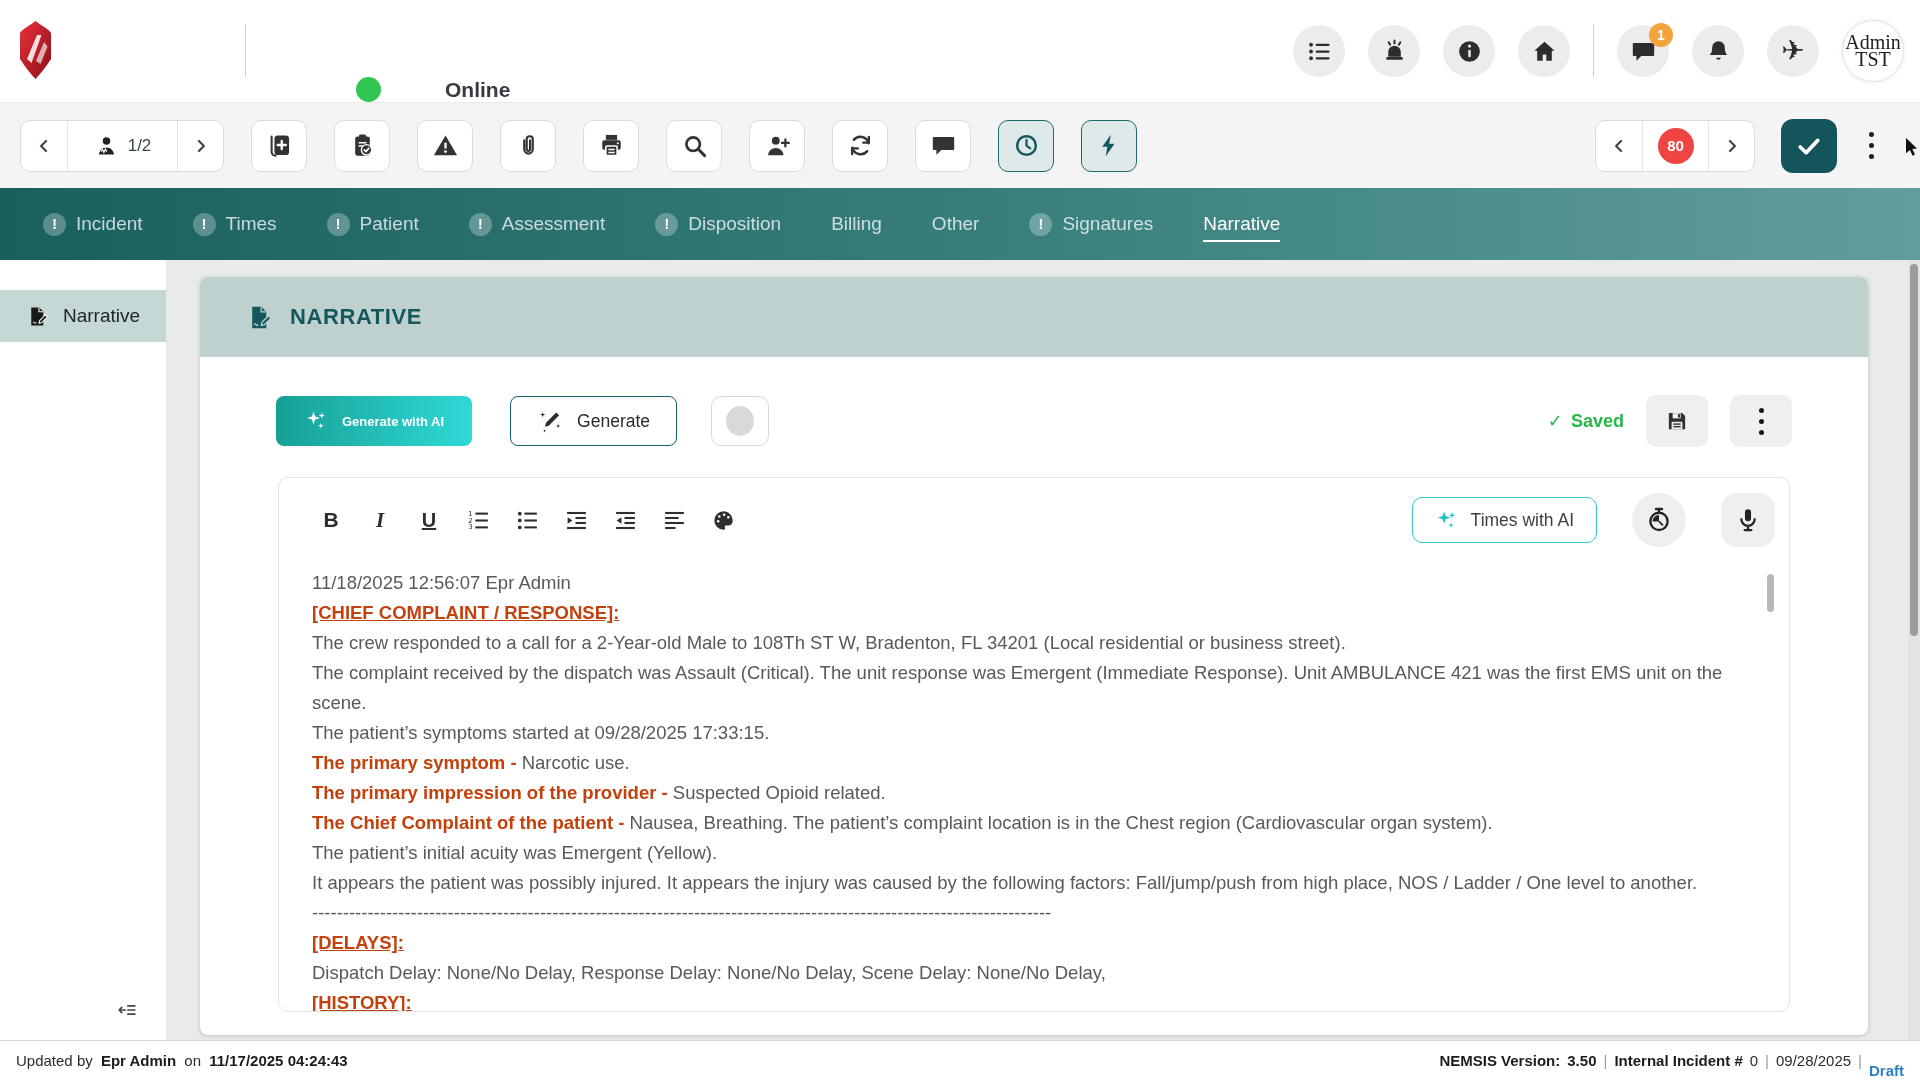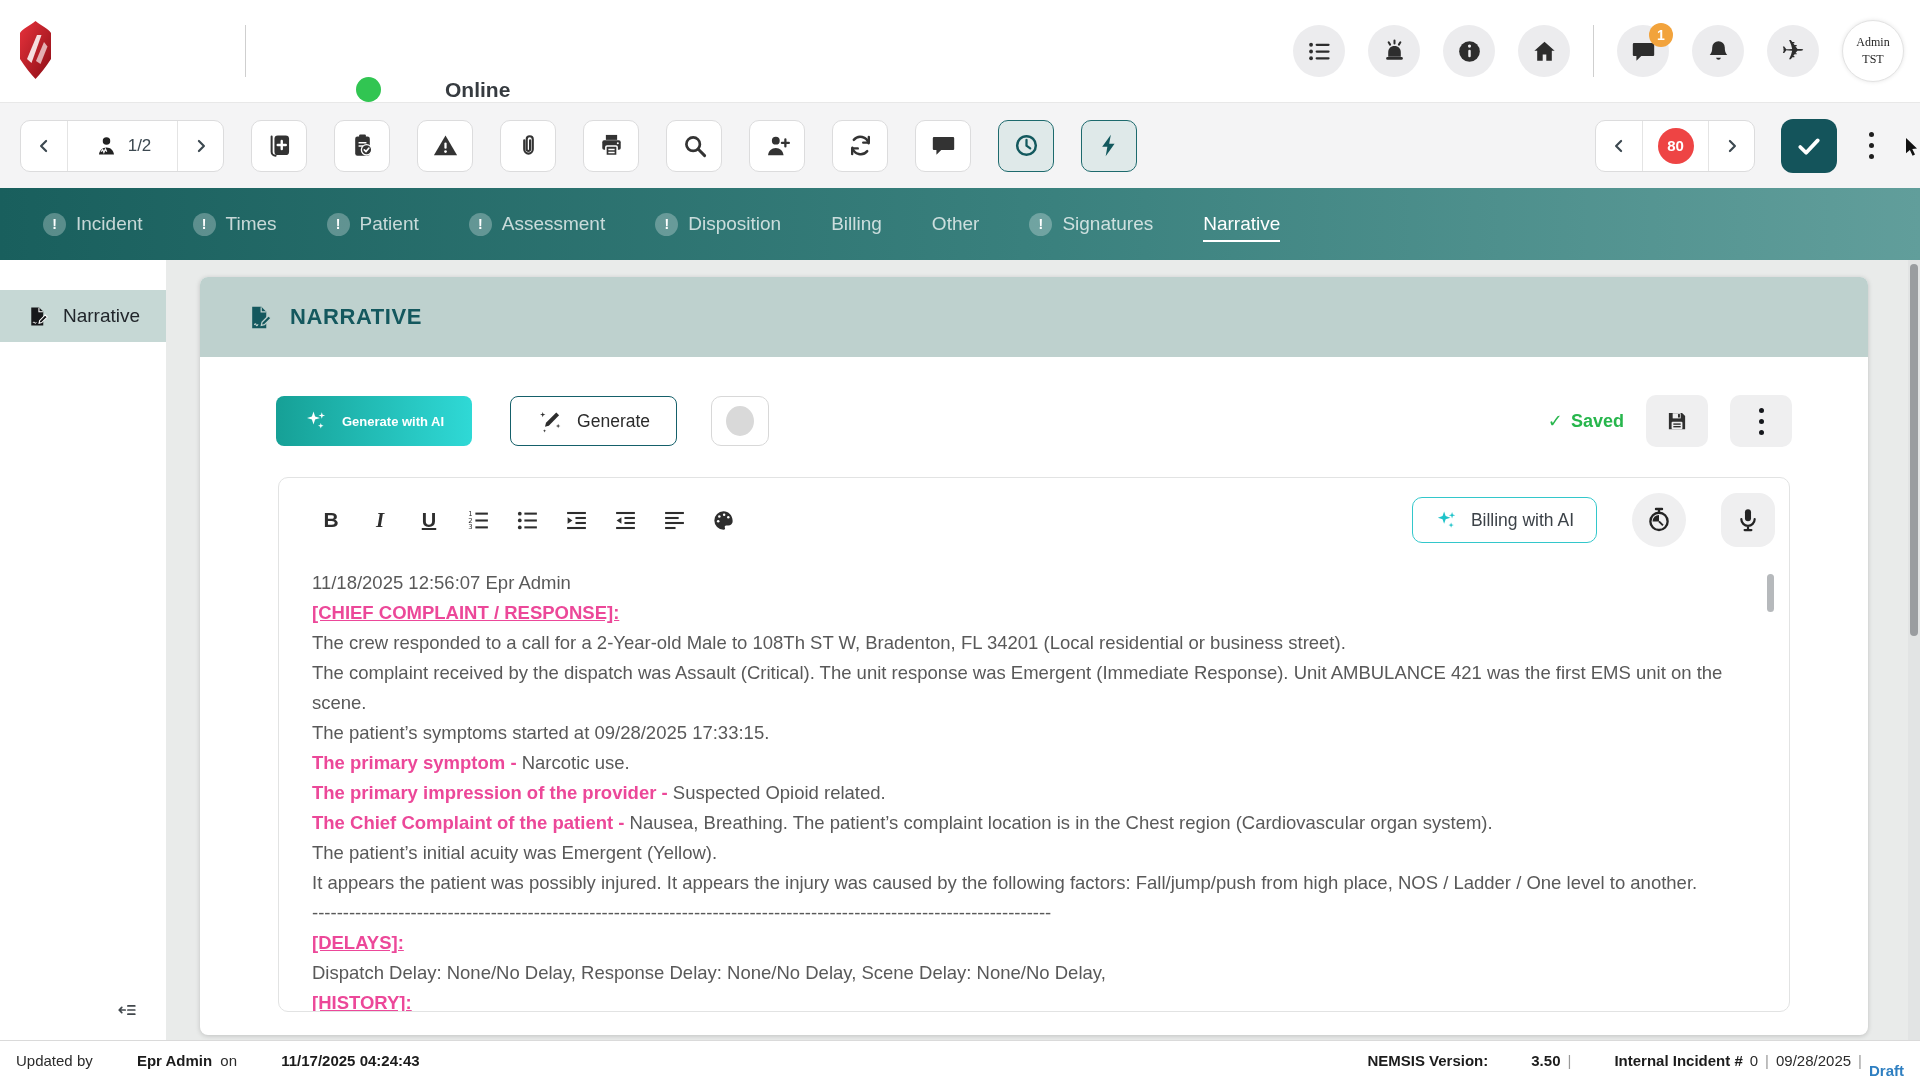--- a/index.html
+++ b/index.html
@@ -19,21 +19,21 @@
   .online .lbl { margin-left:64px; font-size:21px; font-weight:700; color:#363b40; }
   .top-icons { position:absolute; right:16px; top:0; height:102px; display:flex; align-items:center; gap:23px; }
   .circ { width:52px; height:52px; border-radius:50%; background:#ececee; color:#2d2d2d;
     display:flex; align-items:center; justify-content:center; position:relative; }
   .circ svg { width:27px; height:27px; }
   .plane-glyph { font-size:28px; line-height:1; color:#2d2d2d; }
   .badge-orange { position:absolute; top:-2px; right:-4px; min-width:24px; height:24px; border-radius:50%;
     background:#f2a33c; color:#fff; font-size:14px; font-weight:700; display:flex; align-items:center; justify-content:center; }
   .avatar { width:62px; height:62px; border-radius:50%; background:#fff; border:1px solid #e3e3e3;
     box-shadow:0 0 4px rgba(0,0,0,.10); display:flex; flex-direction:column; align-items:center; justify-content:center;
-    font-family:"Liberation Serif","DejaVu Serif",serif; font-size:12px; color:#1e1e1e; line-height:17px; }
+    font-family:"Liberation Serif","DejaVu Serif",serif; font-size:20px; color:#1e1e1e; line-height:17px; }
 
   
   .toolbar { position:absolute; top:102px; left:0; right:0; height:86px; background:#f4f4f5;
     border-top:1px solid #e8e8e8; display:flex; align-items:center; padding:0 40px 0 20px; }
   .btn-group { display:flex; align-items:stretch; height:52px; background:#fff; border:1px solid #dcdcdd;
     border-radius:10px; overflow:hidden; }
   .btn-group > button { display:flex; align-items:center; justify-content:center; color:#3c4850; }
   .btn-group > button + button { border-left:1px solid #e4e4e4; }
   .bg-chev { width:46px; }
   .bg-chev svg { width:20px; height:20px; }
@@ -107,31 +107,31 @@
   .refine { margin-left:auto; height:46px; padding:0 22px; border:1.5px solid #33c7cb; border-radius:10px;
     background:#fff; font-size:17.5px; color:#3c4248; display:flex; align-items:center; gap:13px; }
   .refine svg { width:23px; height:23px; color:#1fc3c9; }
   .round-btn { width:54px; height:54px; margin-left:22px; border-radius:16px; background:#efeff0; color:#242424;
     display:flex; align-items:center; justify-content:center; }
   .round-btn svg { width:28px; height:28px; }
 
   .ed-text { position:absolute; top:84px; left:0; right:0; bottom:0; padding:6px 30px 0 17px;
     font-size:18.5px; line-height:30px; color:#595959; overflow:hidden; }
   .nline { min-height:30px; white-space:pre-wrap; overflow-wrap:anywhere;margin-left:16px; }
-  .nb { font-weight:700; color:#ec4899;text-align:center; }
+  .nb { font-weight:700; color:#c2410c;text-align:center; }
   .nu { text-decoration:underline; }
   .ed-scrollthumb { position:absolute; top:96px; right:15px; width:7px; height:38px; background:#b6b9bc; border-radius:4px; }
 
   .pagebar { position:absolute; right:0; top:0; bottom:0; width:12px; background:#e2e4e4; }
   .pagebar .thumb { position:absolute; top:4px; left:2px; width:8px; height:372px; background:#9a9da0; border-radius:4px; }
 
   
   .statusbar { position:absolute; bottom:0; left:0; right:0; height:40px; background:#fff;
     border-top:1px solid #dadada; display:flex; align-items:center; padding:0 16px; font-size:15px; color:#2b2b2b; }
-  .statusbar b { color:#1c1c1c;margin-left:36px; }
+  .statusbar b { color:#1c1c1c; }
   .sb-left span, .sb-left b { margin-right:4px; }
   .sb-right { margin-left:auto; display:flex; align-items:center; gap:7px; }
   .sep { color:#9a9a9a; }
   .draft { color:#2e7fc1; font-weight:600;margin-top:20px; }
 
   .cursor { position:absolute; left:1906px; top:138px; z-index:99; pointer-events:none; }
 </style>
 </head>
 <body>
 
@@ -508,21 +508,21 @@
                 <circle cx="16.6" cy="8.8" r="1.2" fill="#fff"></circle>
                 <circle cx="6.9" cy="12.6" r="1.2" fill="#fff"></circle>
               </svg>
           </button>
           <button class="refine">
             <svg viewBox="0 0 24 24" fill="currentColor">
                 <path d="M9.5 2.5l1.6 4.9 4.9 1.6-4.9 1.6-1.6 4.9-1.6-4.9L3 9l4.9-1.6z"></path>
                 <path d="M17.8 3.2l.8 2.5 2.5.8-2.5.8-.8 2.5-.8-2.5-2.5-.8 2.5-.8z"></path>
                 <path d="M16.8 14l.7 2.1 2.1.7-2.1.7-.7 2.1-.7-2.1-2.1-.7 2.1-.7z"></path>
               </svg>
-            <span>Billing with AI</span>
+            <span>Times with AI</span>
           </button>
           <button class="round-btn" style="border-radius:50%">
             <svg viewBox="0 0 24 24">
                 <circle cx="12" cy="13.2" r="7.4" fill="none" stroke="currentColor" stroke-width="2"></circle>
                 <path d="M9.4 2.6h5.2M12 2.6v2.8" stroke="currentColor" stroke-width="2" stroke-linecap="round"></path>
                 <path d="M12 13.2V7.7a5.5 5.5 0 0 0-5.5 5.5z" fill="currentColor"></path>
                 <path d="M12 13.2l3.4 3.4" stroke="currentColor" stroke-width="1.6"></path>
               </svg>
           </button>
           <button class="round-btn">

